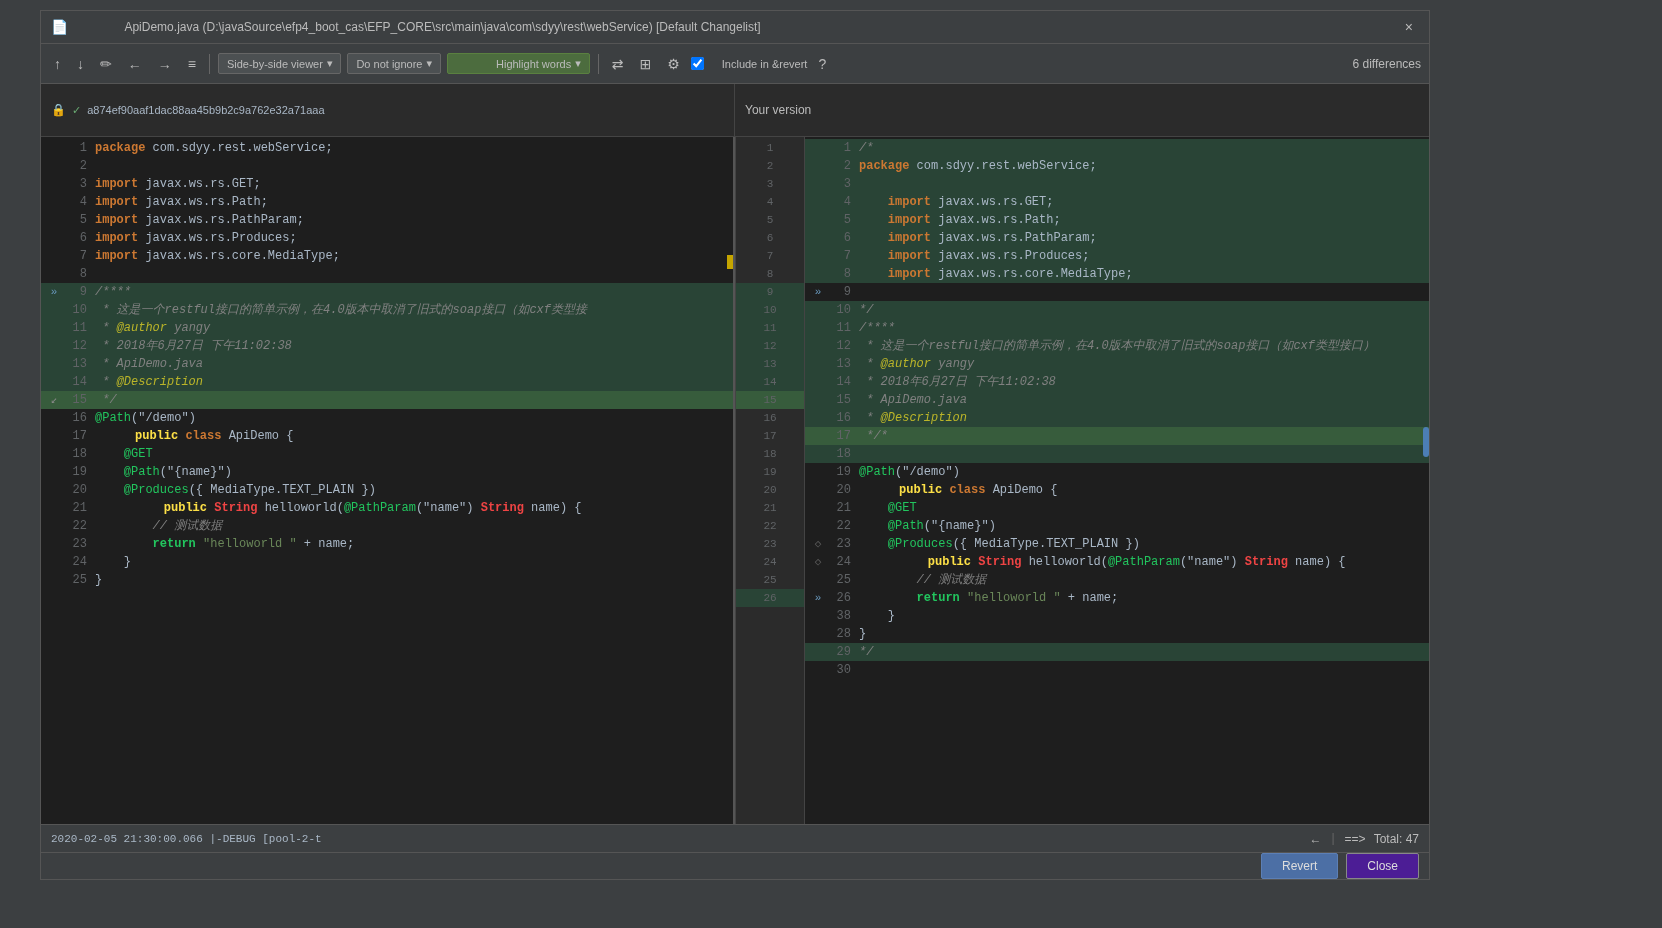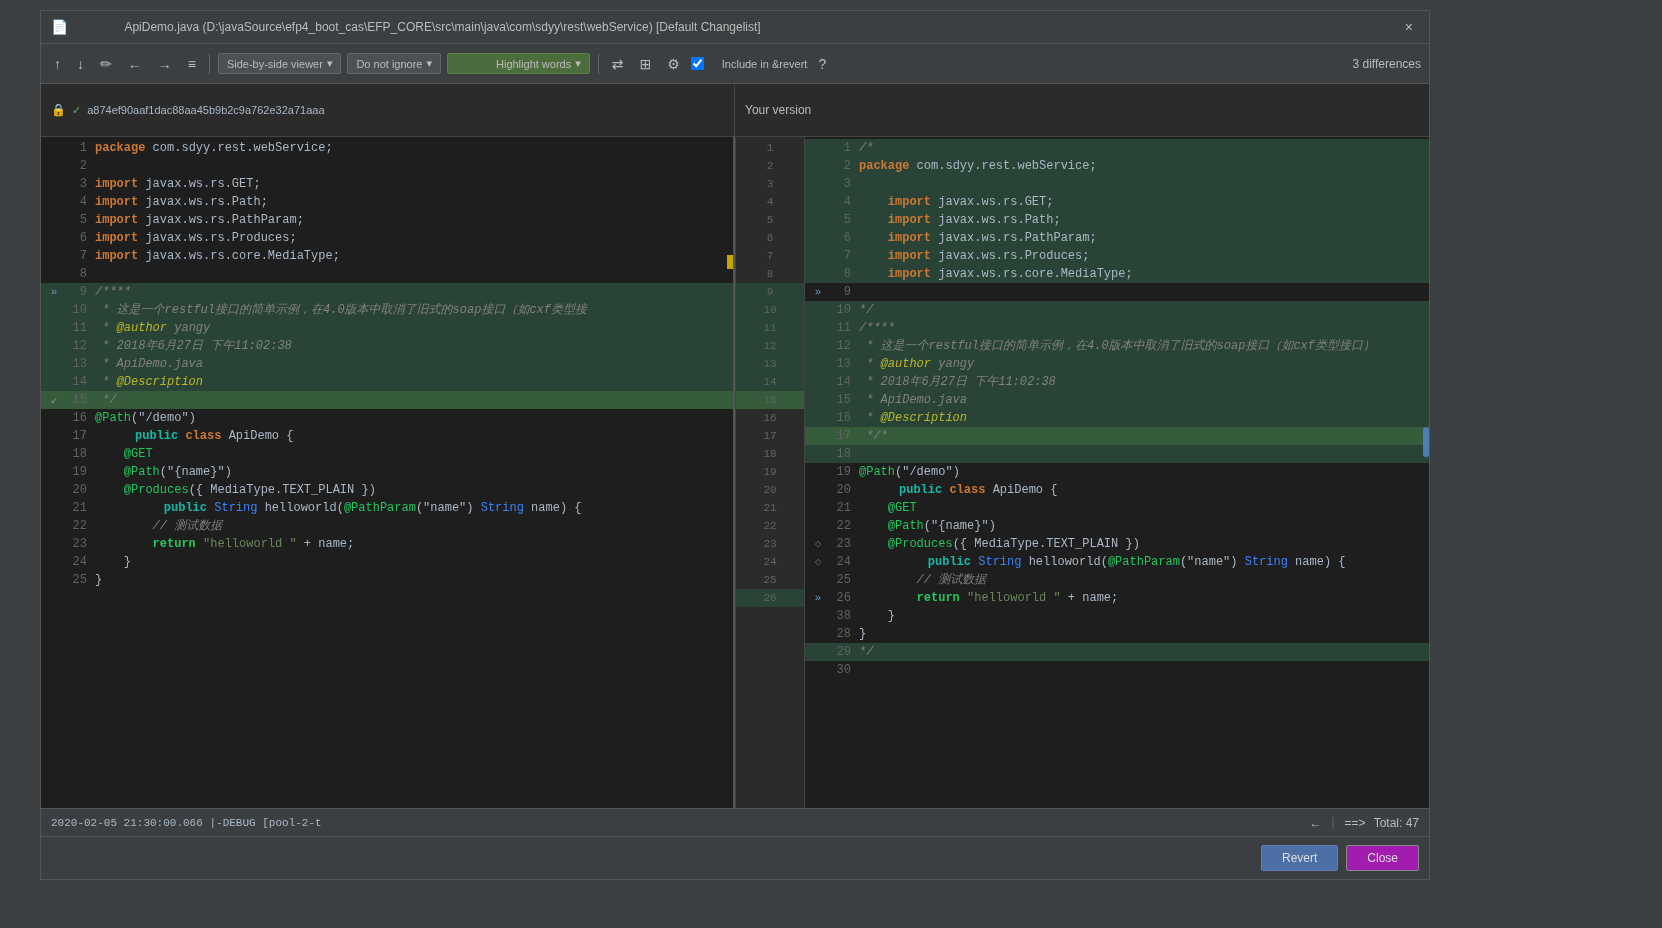--- a/index.html
+++ b/index.html
@@ -188,23 +188,23 @@
     
     .line-green {
       background: #294436;
     }
     .line-green-bright {
       background: #375c3c;
     }
 
     .kw-package { color: #cc7832; font-weight: bold; }
     .kw-import { color: #cc7832; font-weight: bold; }
-    .kw-public { color: #14b8a6; font-weight: bold; padding-left: 40px; }
+    .kw-public { color: #fde047; font-weight: bold; padding-left: 40px; }
     .kw-class { color: #cc7832; font-weight: bold; }
-    .kw-string { color: #3b82f6; font-weight: normal; }
+    .kw-string { color: #ef4444; font-weight: bold; }
     .kw-return { color: #22c55e; font-weight: bold; }
     .str-lit { color: #6a8759; }
     .comment { color: #808080; font-style: italic; }
     .annotation { color: #22c55e; text-align: center; }
     .author { color: #bbb529; }
 
     .gutter-arrow {
       min-width: 18px;
       color: #6897bb;
       text-align: center;
@@ -245,28 +245,28 @@
     .total-label {
       color: #bbbbbb;
       font-family: Arial, sans-serif;
       font-size: 12px;
     }
 
     .footer-buttons {
       display: flex;
       align-items: center;
       gap: 8px;
-      padding: 8px 10px;
+      padding: 0 10px;
       background: #3c3f41;
       border-top: 1px solid #555;
       justify-content: flex-end;
     }
 
     .footer-btn {
-      background: #a21caf;
+      background: #4c1d95;
       border: 1px solid #888;
       color: #dddddd;
       padding: 5px 20px;
       cursor: pointer;
       font-size: 12px;
       font-family: Arial, sans-serif;
       border-radius: 2px;
     }
     .footer-btn.primary {
       background: #4c6fa5;
@@ -334,21 +334,21 @@
     <button class="toolbar-icon-btn">⊞</button>
     <button class="toolbar-icon-btn">⚙</button>
 
     <label class="checkbox-label">
       <input type="checkbox" checked="" style="cursor: pointer;">
       <span>Include in &amp;revert</span>
     </label>
 
     <button class="toolbar-icon-btn">?</button>
 
-    <span class="differences-label">3 differences</span>
+    <span class="differences-label">6 differences</span>
   </div>
 
   <div class="content-area">
 
     <div class="headers-row">
       <div class="left-header">
         <span class="lock-icon">🔒</span>
         <span style="color:#6aab73;">✓</span>
         <span style="font-size:11px;color:#a9b7c6;">a874ef90aaf1dac88aa45b9b2c9a762e32a71aaa</span>
       </div>

